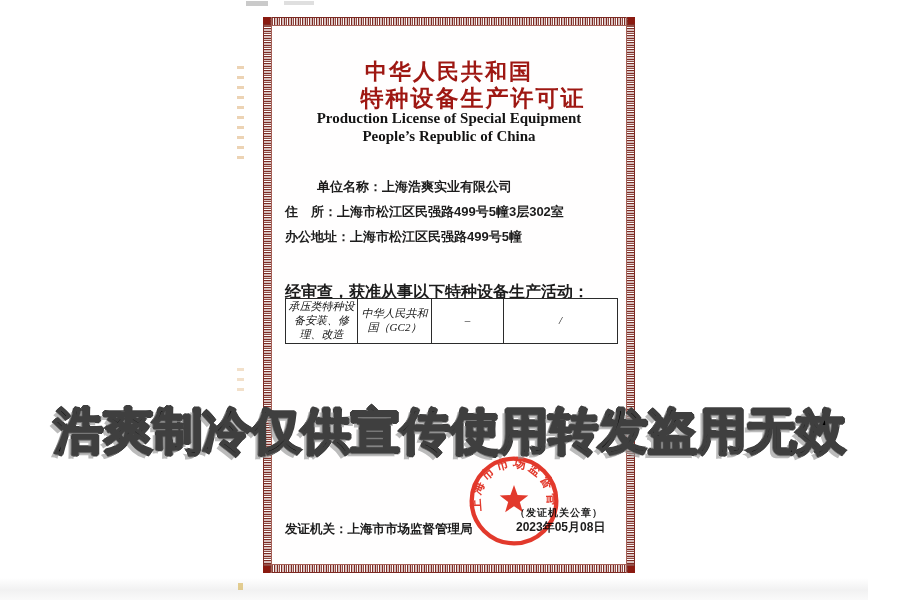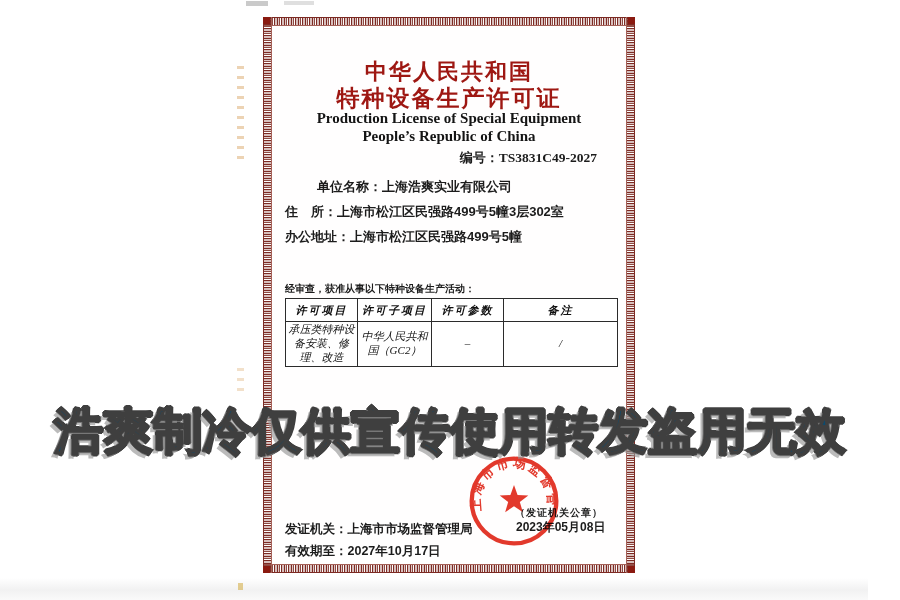--- a/index.html
+++ b/index.html
@@ -27,32 +27,32 @@
   .b-bot{bottom:0;border-bottom:1px solid #7d2b24;border-top:1px solid #a56158;}
   .b-left,.b-right{top:0;height:100%;width:7px;
     background:repeating-linear-gradient(180deg,#7d2b24 0 1px,rgba(125,43,36,.25) 1px 2px,#8d4a42 2px 3px,rgba(255,255,255,0) 3px 4px,#7d2b24 4px 5px,rgba(141,74,66,.35) 5px 7px);}
   .b-left{left:0;border-left:1px solid #7d2b24;border-right:1px solid #a56158;}
   .b-right{right:0;border-right:1px solid #7d2b24;border-left:1px solid #a56158;}
   .bcorner{position:absolute;width:7px;height:7px;background:#8a1a10;z-index:13;}
   .c-tl{left:0;top:0}.c-tr{right:0;top:0}.c-bl{left:0;bottom:0}.c-br{right:0;bottom:0}
 
   .title-cn{position:absolute;left:0;width:100%;text-align:center;color:#9e1712;font-weight:bold;letter-spacing:2px;}
   .title-cn1{top:40px;font-size:22px;}
-  .title-cn2{top:66px;font-size:23px;}
+  .title-cn2{top:66px;font-size:23px;padding-left:24px;}
   .title-en{position:absolute;left:0;width:100%;text-align:center;font-family:"Liberation Serif","DejaVu Serif",serif;
             font-weight:bold;font-size:15px;color:#141414;}
   .title-en1{top:93px;}
   .title-en2{top:111px;}
 
   .license-no{position:absolute;top:132px;right:38px;font-size:13px;font-weight:bold;}
   .license-no .num{font-family:"Liberation Serif","DejaVu Serif",serif;font-size:13.5px;}
 
   .field{position:absolute;left:22px;font-size:13px;font-weight:bold;white-space:nowrap;}
   .f1{top:161px;margin-left:32px;} .f2{top:186px;} .f3{top:211px;}
-  .approval{position:absolute;left:22px;top:265px;font-size:10px;font-weight:bold;}
+  .approval{position:absolute;left:22px;top:265px;font-size:16px;font-weight:bold;}
 
   table.lic{position:absolute;left:22px;top:281px;border-collapse:collapse;table-layout:fixed;width:332px;
             font-size:11px;background:#fff;}
   table.lic th,table.lic td{border:1.4px solid #2b2b2b;text-align:center;vertical-align:middle;
             padding:1px 2px;font-style:italic;font-family:"Liberation Serif","DejaVu Serif",serif;color:#111;}
   table.lic th{height:20px;font-weight:bold;letter-spacing:2px;}
   table.lic td{height:42px;line-height:1.25;}
   .cw1{width:72px;}.cw2{width:74px;}.cw3{width:72px;}.cw4{width:114px;}
 
   .seal-note{position:absolute;left:252px;top:489px;font-size:10px;font-weight:bold;letter-spacing:1px;}
@@ -60,21 +60,21 @@
   .issuer-line{position:absolute;left:22px;top:504px;font-size:12.5px;font-weight:bold;}
   .valid-line{position:absolute;left:22px;top:526px;font-size:12.5px;font-weight:bold;}
 
   
   .stamp{position:absolute;left:467px;top:454px;width:94px;height:94px;z-index:20;
          opacity:0.93;mix-blend-mode:multiply;}
 
   
   .watermark{position:absolute;left:0;top:399px;width:900px;text-align:center;z-index:30;
     font-size:49px;font-weight:bold;white-space:nowrap;letter-spacing:0.5px;
-    color:#0c4a6e;-webkit-text-stroke:2px #3f3f3f;
+    color:#000000;-webkit-text-stroke:2px #3f3f3f;
     text-shadow:-4px 4px 0 rgba(150,150,150,.65),
        1px 1px 0 #3f3f3f,-1px -1px 0 #3f3f3f,1px -1px 0 #3f3f3f,-1px 1px 0 #3f3f3f,
        2px 0 0 #3f3f3f,-2px 0 0 #3f3f3f,0 2px 0 #3f3f3f,0 -2px 0 #3f3f3f;}
 </style>
 </head>
 <body>
 
 <div class="page">
 
   <div class="scan-shadow"></div>
@@ -92,23 +92,20 @@
     <div class="bcorner c-tl"></div>
     <div class="bcorner c-tr"></div>
     <div class="bcorner c-bl"></div>
     <div class="bcorner c-br"></div>
 
     <div class="title-cn title-cn1">中华人民共和国</div>
     <div class="title-cn title-cn2">特种设备生产许可证</div>
     <div class="title-en title-en1">Production License of Special Equipment</div>
     <div class="title-en title-en2">People’s Republic of China</div>
 
-    <div class="license-no">
-      <span>编号：</span><span class="num">TS3831C49-2027</span>
-    </div>
 
     <div class="field f1">
       <span>单位名称：</span><span>上海浩爽实业有限公司</span>
     </div>
     <div class="field f2">
       <span>住　所：</span><span>上海市松江区民强路499号5幢3层302室</span>
     </div>
     <div class="field f3">
       <span>办公地址：</span><span>上海市松江区民强路499号5幢</span>
     </div>
@@ -116,43 +113,34 @@
     <div class="approval">经审查，获准从事以下特种设备生产活动：</div>
 
     <table class="lic">
       <colgroup>
           <col class="cw1">
           <col class="cw2">
           <col class="cw3">
           <col class="cw4">
         </colgroup>
       <tbody>
-          <tr>
-        <th>许可项目</th>
-        <th>许可子项目</th>
-        <th>许可参数</th>
-        <th>备注</th>
-      </tr>
       <tr>
         <td>承压类特种设备安装、修理、改造</td>
         <td>中华人民共和国（GC2）</td>
         <td>–</td>
         <td>/</td>
       </tr>
     </tbody>
       </table>
 
     <div class="seal-note">（发证机关公章）</div>
     <div class="issue-date">2023年05月08日</div>
 
     <div class="issuer-line">
       <span>发证机关：</span><span>上海市市场监督管理局</span>
-    </div>
-    <div class="valid-line">
-      <span>有效期至：</span><span>2027年10月17日</span>
     </div>
   </div>
 
   <svg class="stamp" viewBox="0 0 100 100">
     <circle cx="50" cy="50" r="45" fill="none" stroke="#e02a1c" stroke-width="4.6"></circle>
     <path id="sealArc" d="M 16.2 62.3 A 36 36 0 1 1 83.8 62.3" fill="none"></path>
     <text font-size="13.2" font-weight="bold" fill="#e02a1c" letter-spacing="3.2" font-family="Liberation Sans, DejaVu Sans, sans-serif">
       <textPath href="#sealArc" startOffset="2">上海市市场监督管理局</textPath>
     </text>
     <polygon fill="#e02a1c" points="50,33 46.2,43.7 34.8,44.1 43.8,51.0 40.6,61.9 50,55.5 59.4,61.9 56.2,51.0 65.2,44.1 53.8,43.7"></polygon>

